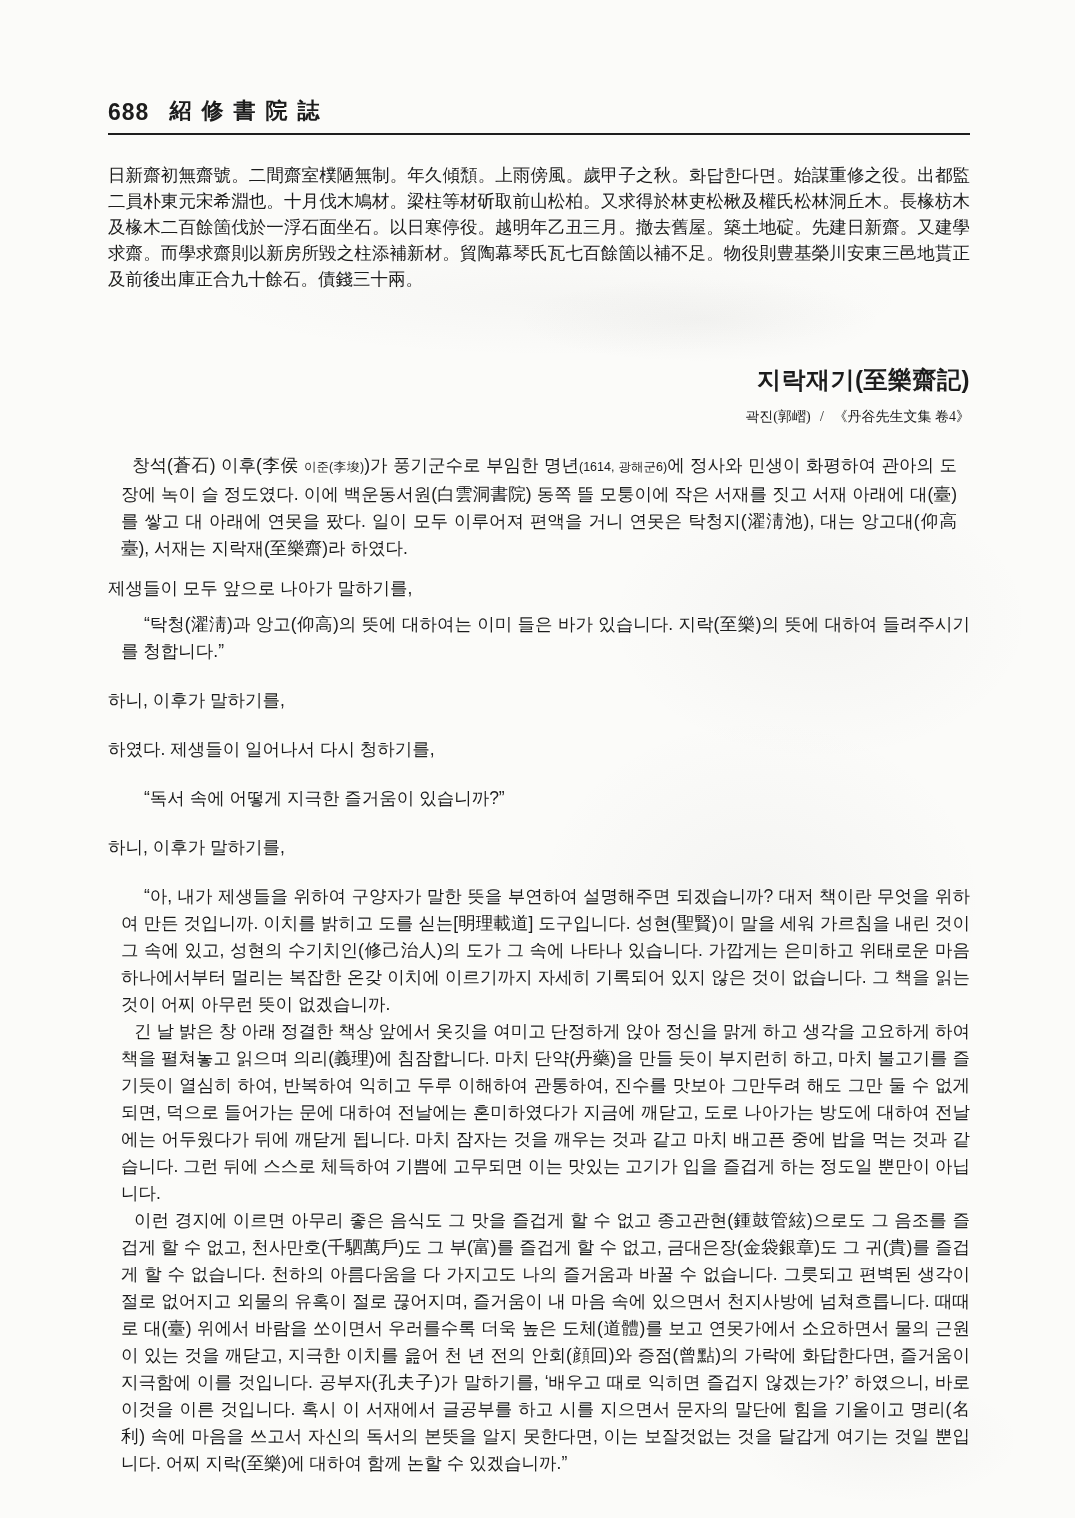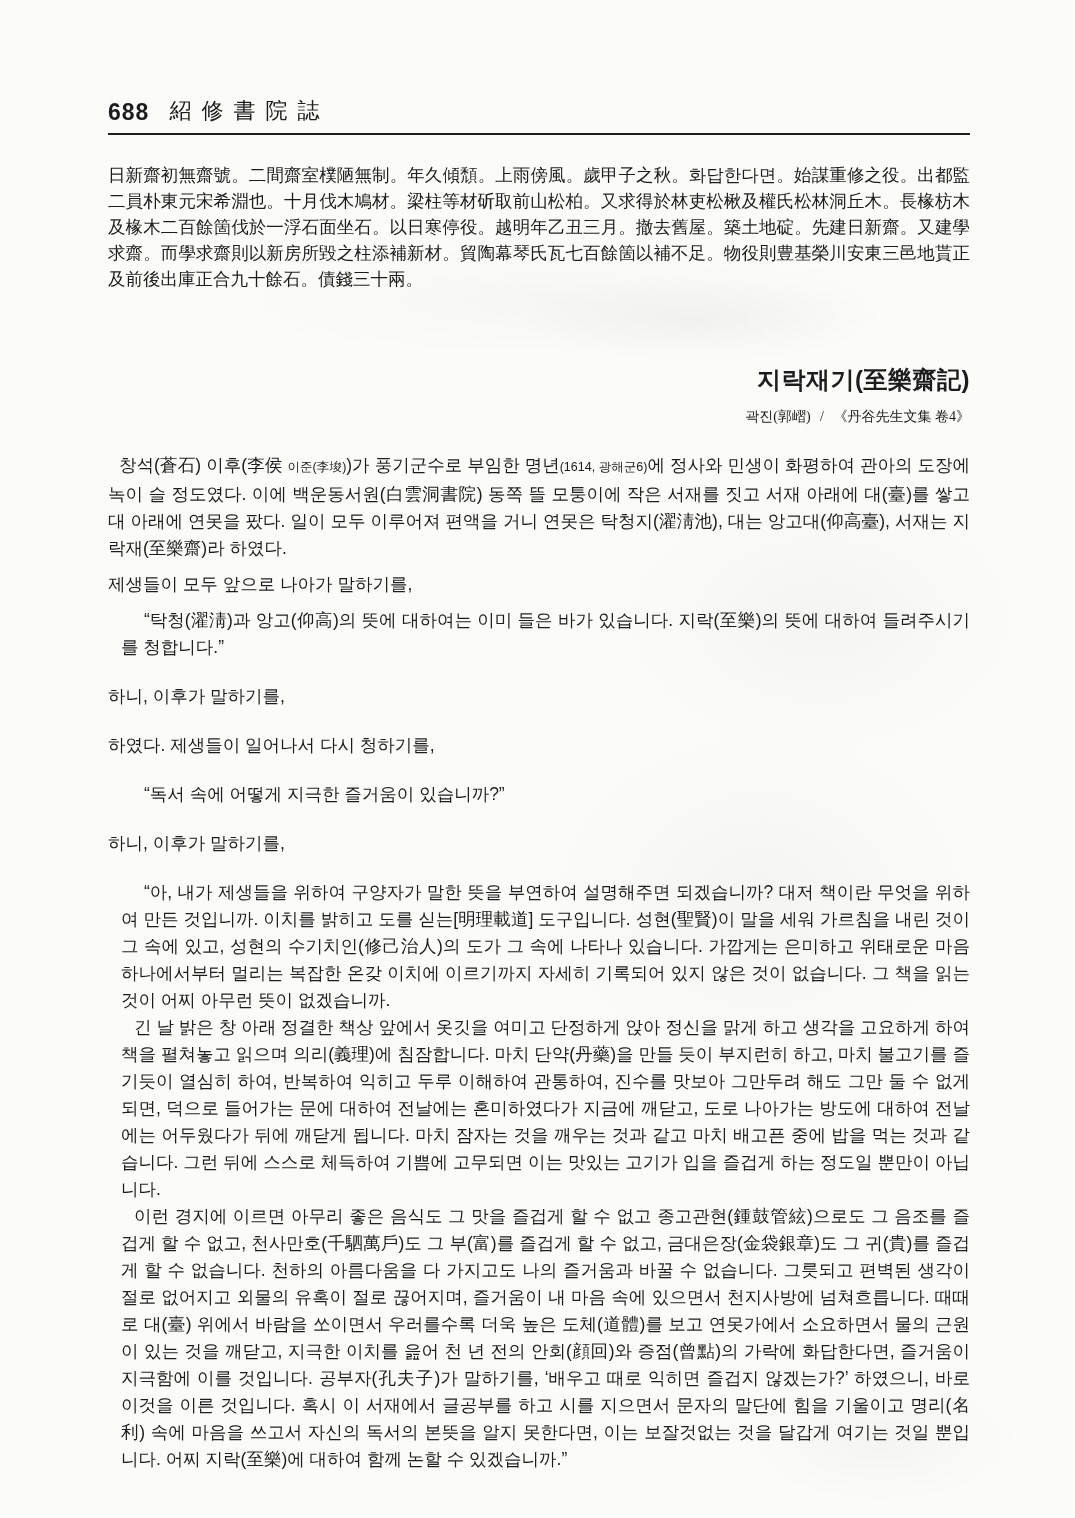--- a/index.html
+++ b/index.html
@@ -34,20 +34,21 @@
   }
   .page-number{
     font-size:23px;
     font-weight:bold;
     letter-spacing:1px;
   }
   .book-title{
     font-size:22px;
     font-family:"Liberation Serif", serif;
     letter-spacing:10px;
+    font-weight:bold;
   }
   .hanja-passage{
     margin-top:27px;
     font-family:"Liberation Serif", serif;
     font-size:17.5px;
     line-height:26px;
     text-align:justify;
     text-indent:0;
   }
   .section-head{
@@ -68,21 +69,21 @@
     padding-bottom:3px;
     white-space:nowrap;
   }
   .byline .sep{ margin:0 6px; }
   .body-text{
     margin-top:23px;
     font-size:17.5px;
     line-height:27px;
   }
   .para-intro{
-    margin:0;
+    margin:13px;
     text-indent:11px;
     text-align:justify;
   }
   .narr{
     margin:9px 0 9px 0;
   }
   .narr.narr-spaced{
     margin-top:22px;
     margin-bottom:22px;
   }

